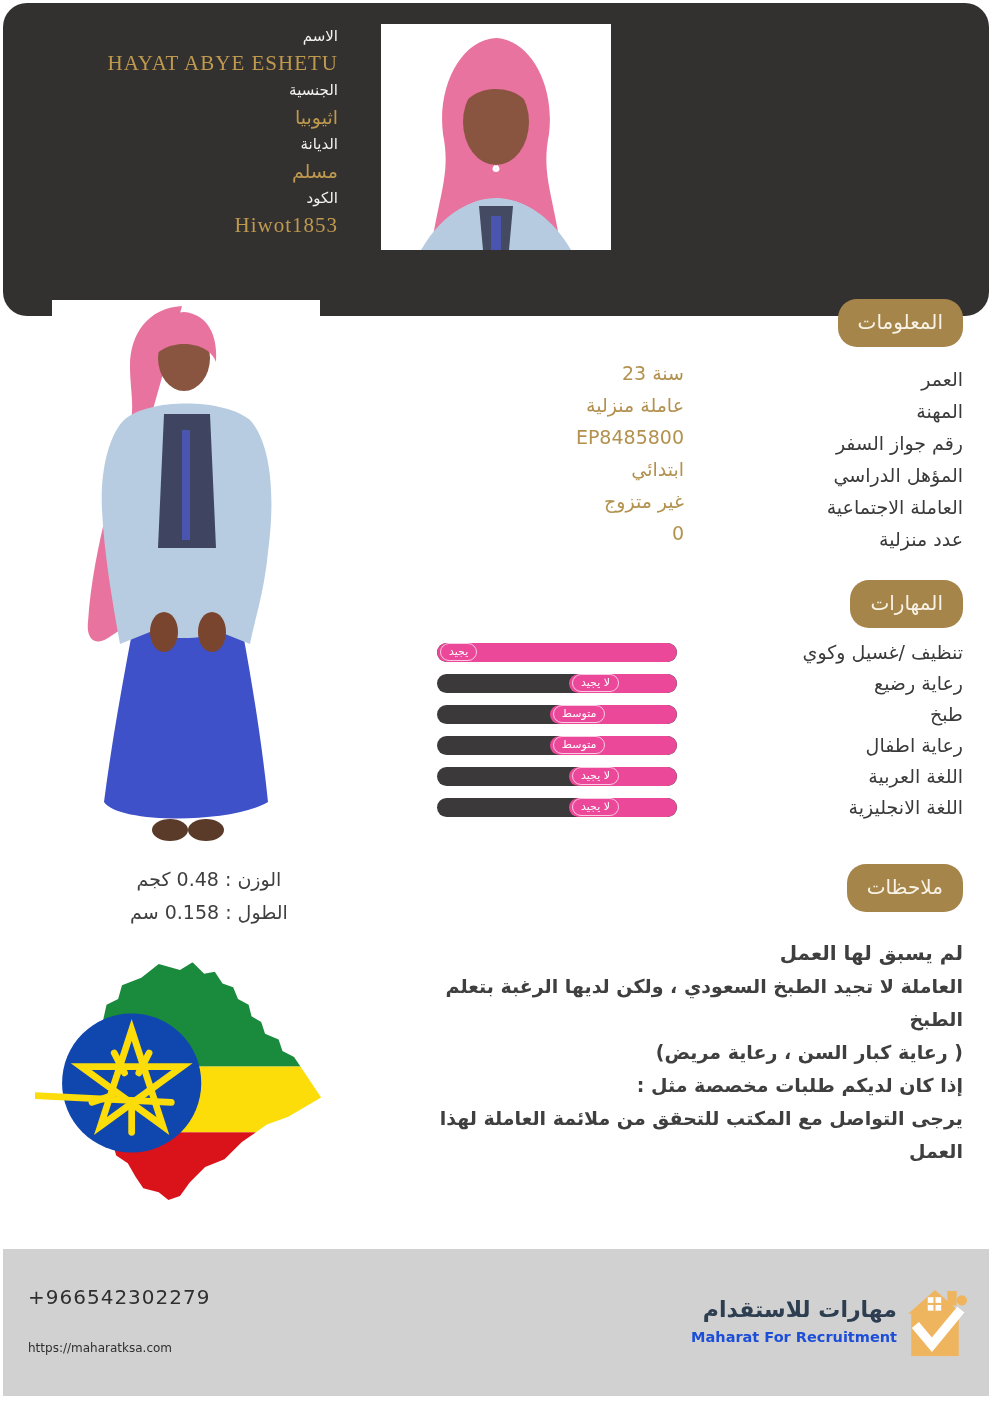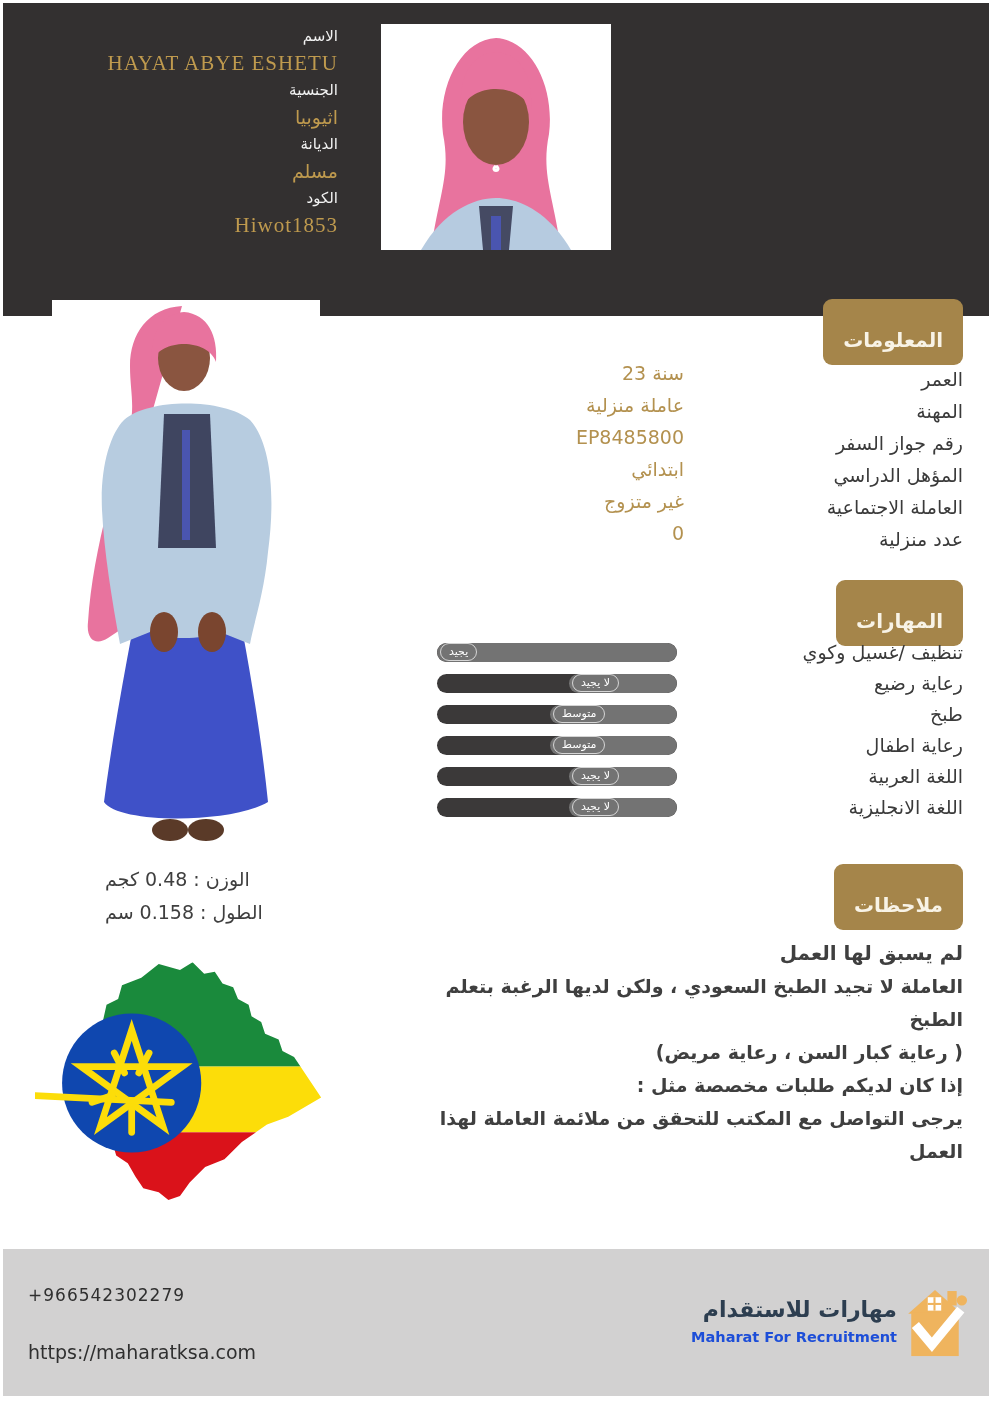--- a/index.html
+++ b/index.html
@@ -1,69 +1,69 @@
 <!DOCTYPE html>
 <html lang="ar"><head>
 <meta charset="utf-8">
 <style>
   * { margin:0; padding:0; box-sizing:border-box; }
   html,body { background:#ffffff; }
   body { font-family:"DejaVu Sans","Liberation Sans",sans-serif; }
   .page { position:relative; width:992px; height:1403px; margin:0 auto; background:#ffffff; overflow:hidden; }
 
   
-  .header { position:absolute; left:3px; top:3px; width:986px; height:313px; background:#333030; }
+  .header { position:absolute; left:3px; top:3px; width:986px; height:313px; background:#333030;border-radius:24px; }
   .header-fields { position:absolute; left:20px; top:20px; width:315px; text-align:right; direction:rtl; }
   .hf-label { color:#f2f2f2; font-size:15px; line-height:26px; }
   .hf-value { color:#bf9a4e; font-size:19px; line-height:28px; }
   .hf-value.latin { direction:ltr; font-size:21px; letter-spacing:1px;font-family:Liberation Serif, serif; }
   .portrait { position:absolute; left:378px; top:21px; width:230px; height:226px; background:#ffffff; }
 
   
-  .badge { position:absolute; right:29px; background:#a5854a; color:#f8f3e6; font-weight:bold;
-           font-size:20px; padding:29px 20px 13px; border-radius:9px; min-width:92px; text-align:center; }
+  .badge { position:absolute; right:29px; background:#a5854a; color:#f8f3e6; font-weight:normal;
+           font-size:20px; padding:11px 20px 13px; border-radius:19px; min-width:92px; text-align:center; }
   .badge-info  { top:299px; }
   .badge-skill { top:580px; }
   .badge-notes { top:864px; }
 
   
   .info-rows { position:absolute; left:430px; top:360px; width:533px; }
   .info-row { position:relative; height:32px; }
   .info-label { position:absolute; right:0; top:8px; color:#3a3a3a; font-size:19px; direction:rtl; }
   .info-value { position:absolute; left:0; top:2px; width:254px; text-align:right; color:#b3914f; font-size:19px; direction:ltr; }
 
   
   .fullbody { position:absolute; left:52px; top:300px; width:268px; height:552px; background:#ffffff; }
 
   
   .skill-rows { position:absolute; left:437px; top:639px; width:526px; }
   .skill-row { display:flex; align-items:center; height:26px; margin-bottom:5px; }
   .skill-bar { position:relative; width:240px; height:19px; background:#3b3939; border-radius:10px; overflow:hidden; }
-  .skill-fill { position:absolute; right:0; top:0; height:100%; background:#737373; border-radius:10px;
+  .skill-fill { position:absolute; right:0; top:0; height:100%; background:#ec4899; border-radius:10px;
                 display:flex; align-items:center; justify-content:flex-start; }
   .skill-level { direction:rtl; color:#ffffff; font-size:11px; line-height:13px; border:1px solid rgba(255,255,255,0.7);
                  border-radius:9px; padding:1px 8px 2px; margin-left:3px; white-space:nowrap; }
   .skill-label { margin-left:auto; color:#3a3a3a; font-size:19px; direction:rtl; text-align:right; }
 
   
-  .measures { position:absolute; left:105px; top:863px; width:208px; text-align:left; direction:rtl;
+  .measures { position:absolute; left:105px; top:863px; width:208px; text-align:center; direction:rtl;
               color:#3f3f3f; font-size:19px; line-height:33px; }
 
   
   .notes { position:absolute; right:29px; top:936px; width:545px; text-align:right; direction:rtl; }
   .notes-title { color:#3f3f3f; font-size:20px; font-weight:bold; line-height:34px; }
   .notes-line { color:#3f3f3f; font-size:19px; line-height:33px;font-weight:bold; }
 
   
   .map { position:absolute; left:35px; top:952px; width:290px; height:262px; }
 
   
   .footer { position:absolute; left:3px; top:1249px; width:986px; height:147px; background:#d2d1d1; }
-  .footer-phone { position:absolute; left:25px; top:36px; color:#2f2f2f; font-size:17px; letter-spacing:1px; }
-  .footer-site  { position:absolute; left:25px; top:92px; color:#2f2f2f; font-size:19px; }
+  .footer-phone { position:absolute; left:25px; top:36px; color:#2f2f2f; font-size:20px; letter-spacing:1px; }
+  .footer-site  { position:absolute; left:25px; top:92px; color:#2f2f2f; font-size:12px; }
   .logo-ar { position:absolute; right:92px; top:48px; color:#2d3e50; font-size:22px; font-weight:bold; direction:rtl; }
   .logo-en { position:absolute; right:92px; top:80px; color:#1d4ed8; font-size:14.5px; font-weight:bold; }
   .logo-icon { position:absolute; right:22px; top:36px; width:64px; height:74px; }
 </style>
 </head>
 <body>
 
 <div class="page">
 
   <div class="header">

